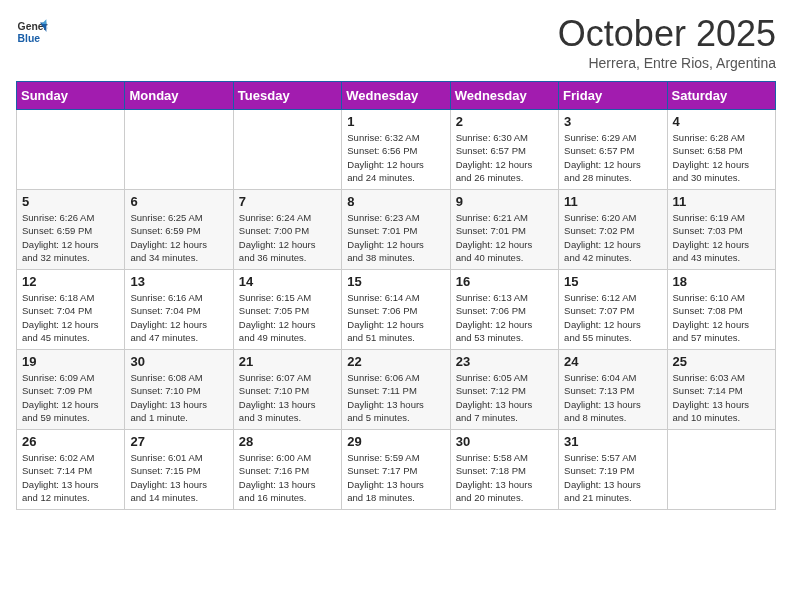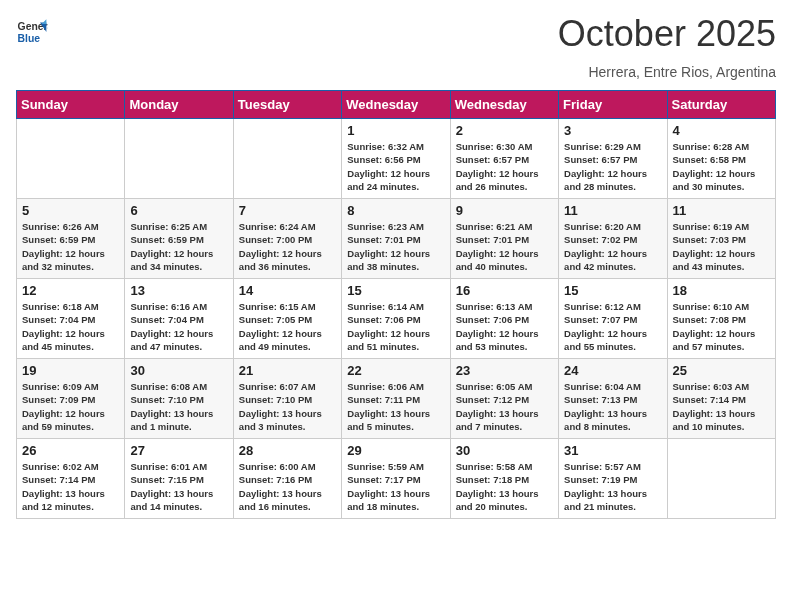--- a/index.html
+++ b/index.html
@@ -30,29 +30,29 @@
     }
     .month-title {
       font-size: 36px;
       font-weight: normal;
       color: #333;
       line-height: 1;
     }
     .subtitle {
       font-size: 14px;
       color: #555;
-      margin-top: 12px;
+      margin-top: 3px;
     }
     .calendar {
       width: 100%;
       border-collapse: collapse;
       border: 1px solid #ccc;
     }
     .calendar th {
-      background-color: #be185d;
+      background-color: #a21caf;
       color: #fff;
       font-size: 13px;
       font-weight: bold;
       padding: 6px 4px;
       text-align: left;
       border: 1px solid #1a5fa8;
     }
     .calendar td {
       vertical-align: top;
       border: 1px solid #ccc;
@@ -68,21 +68,20 @@
     .day-number {
       font-size: 13px;
       font-weight: bold;
       color: #222;
       margin-bottom: 2px;
     }
     .day-info {
       font-size: 9.5px;
       color: #333;
       line-height: 1.4;
-      font-weight: bold;
     }
     .empty-cell {
       background: #fff !important;
     }
   </style>
 </head>
 <body>
 
 <div class="header-area">
   <div class="logo">

